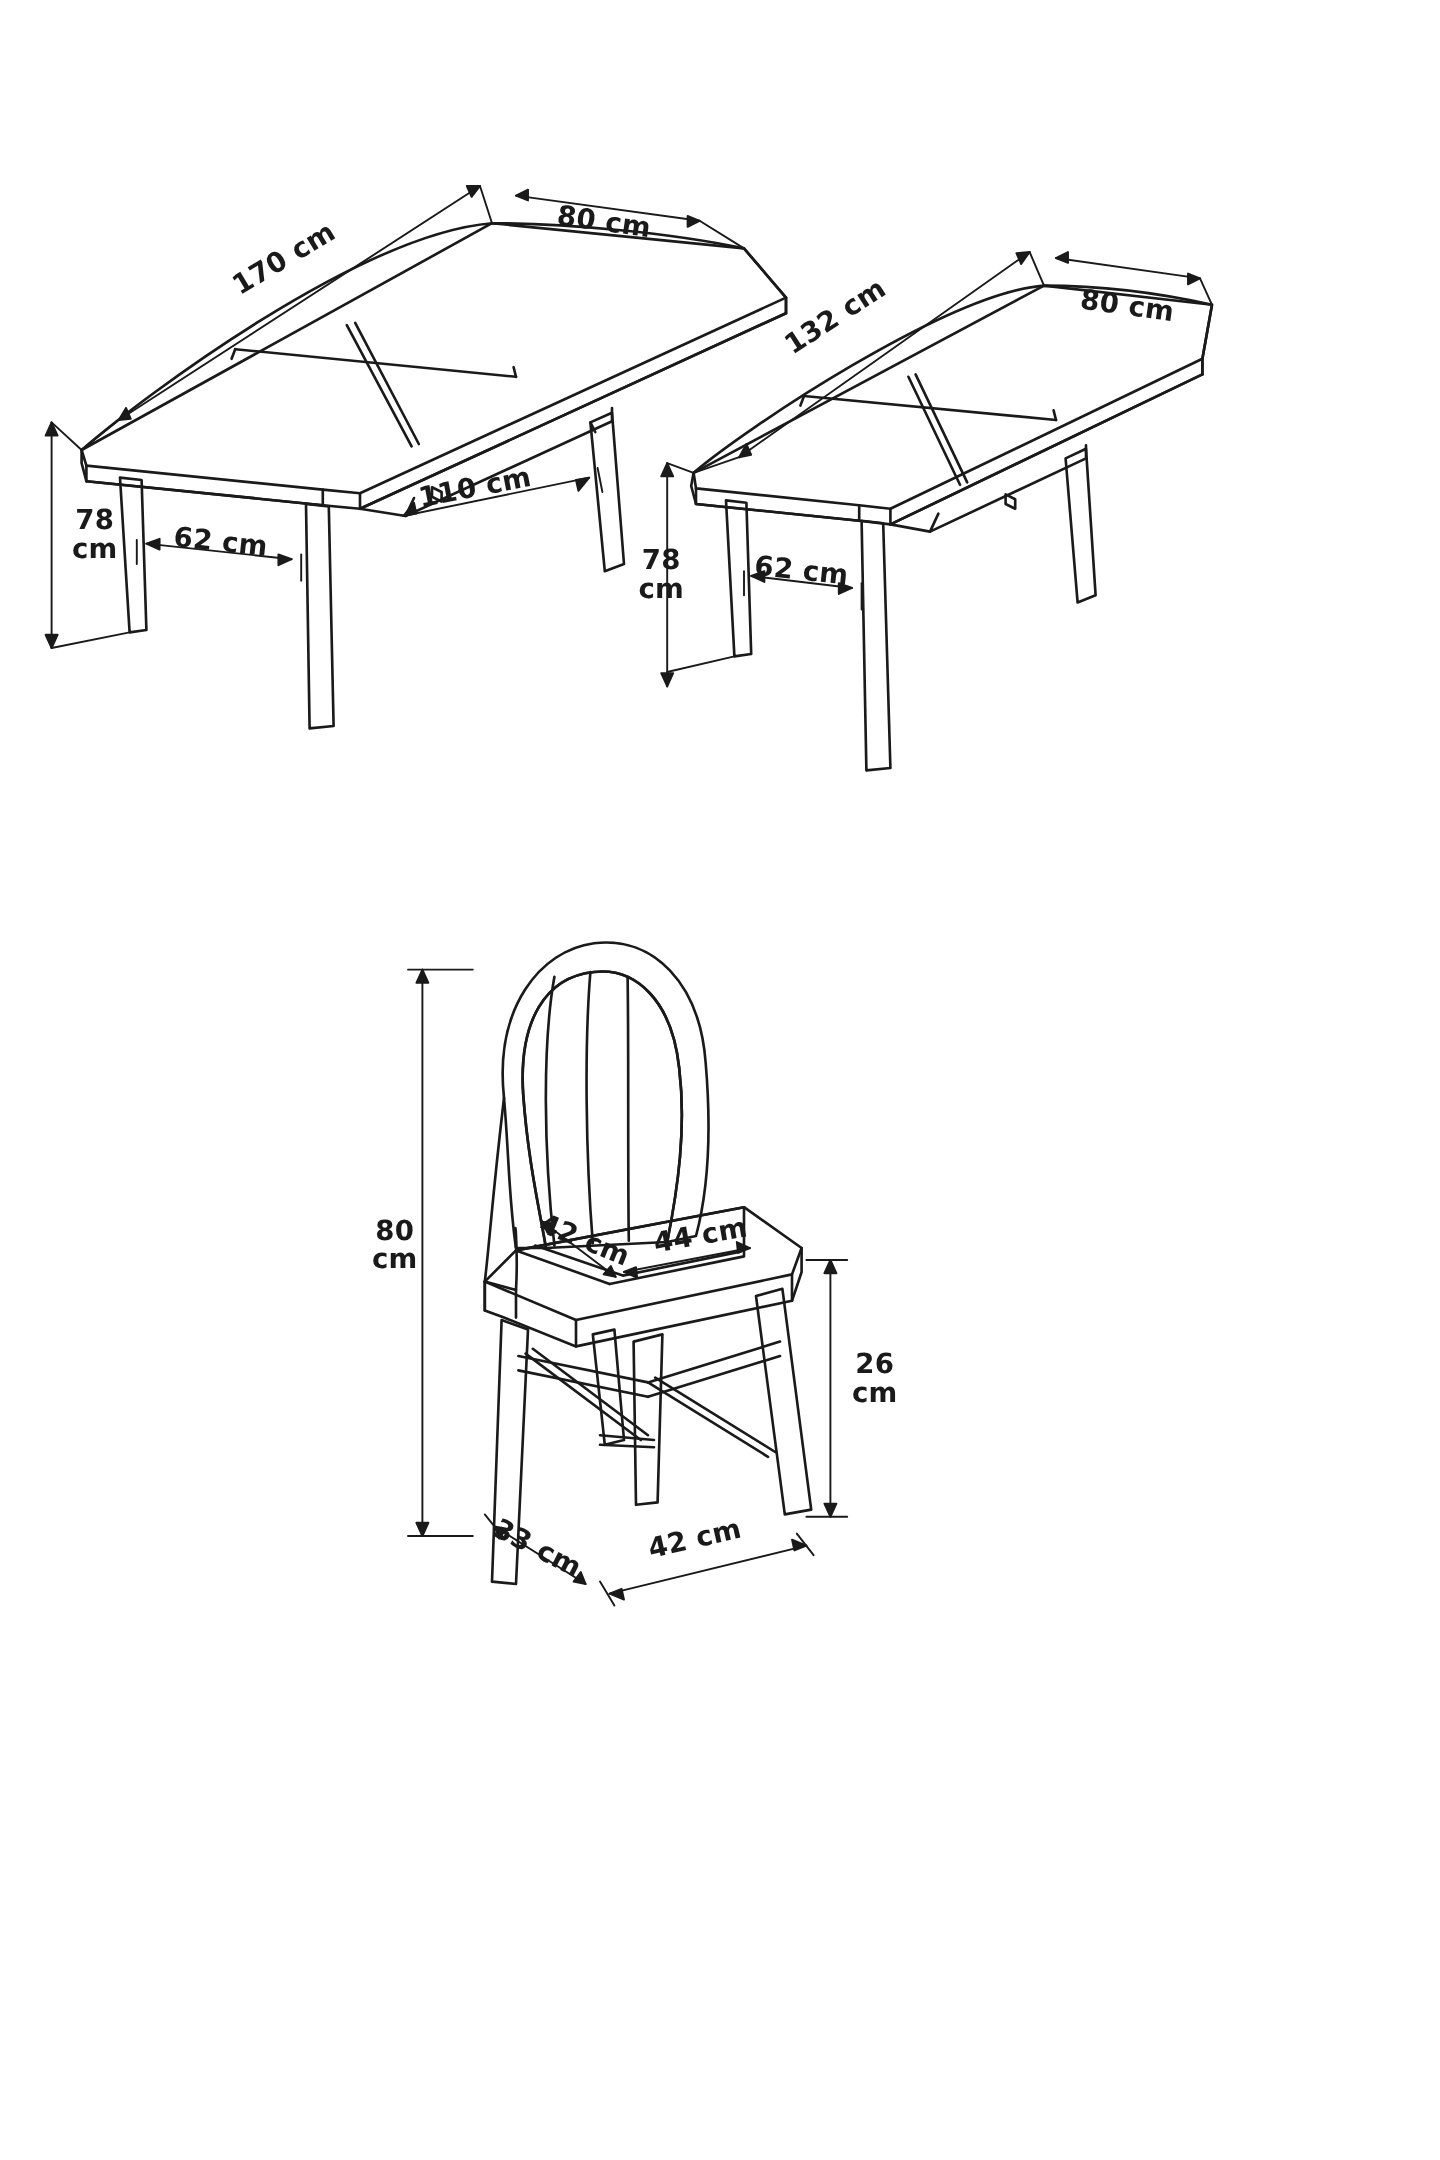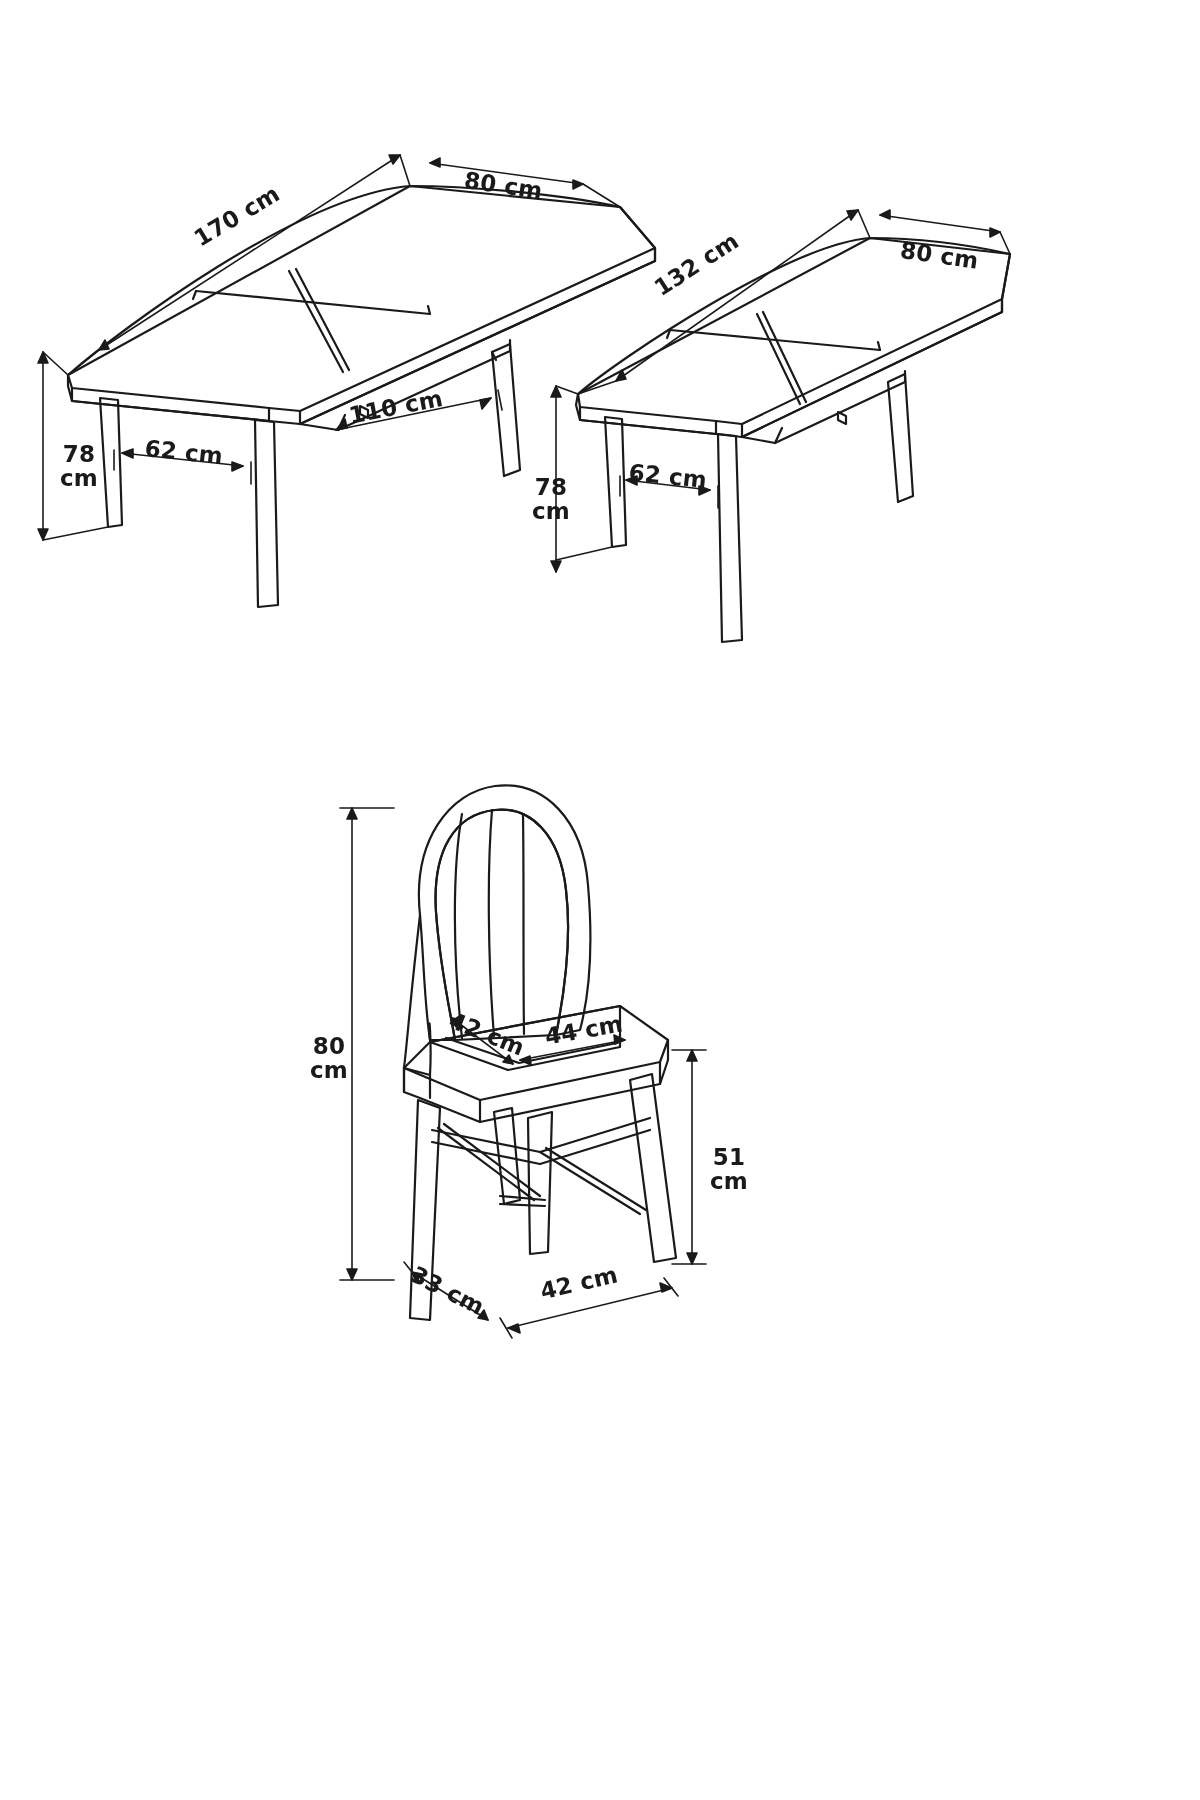--- a/index.html
+++ b/index.html
@@ -30,21 +30,21 @@
   .dim-label {
     position: absolute;
     font-family: "DejaVu Sans", sans-serif;
     font-weight: bold;
     color: #1a1a1a;
     font-size: 23px;
     line-height: 1.05;
     white-space: pre-line;
     letter-spacing: 0.2px;
   }
-  .ctr { text-align: center; margin-top: 20px; }
+  .ctr { text-align: center; }
 </style>
 </head>
 <body>
 
 <div id="stage">
 
   <svg class="diagram" viewBox="0 0 1200 1800">
     <g fill="none" stroke="#1a1a1a" stroke-width="2.2" stroke-linejoin="round" stroke-linecap="round">
 
       <g>
@@ -258,20 +258,20 @@
 
   <div class="dim-label" style="left:630px; top:460px; transform: rotate(6deg); transform-origin: left top;">62 cm</div>
 
   <div class="dim-label ctr" style="left:306px; top:1014px; width:46px;">80
 cm</div>
 
   <div class="dim-label" style="left:455px; top:1008px; transform: rotate(22deg); transform-origin: left top;">42 cm</div>
 
   <div class="dim-label" style="left:543px; top:1025px; transform: rotate(-10deg); transform-origin: left top;">44 cm</div>
 
-  <div class="dim-label ctr" style="left:706px; top:1125px; width:46px;">51
+  <div class="dim-label ctr" style="left:706px; top:1125px; width:46px;">26
 cm</div>
 
   <div class="dim-label" style="left:418px; top:1262px; transform: rotate(27deg); transform-origin: left top;">33 cm</div>
 
   <div class="dim-label" style="left:538px; top:1280px; transform: rotate(-13deg); transform-origin: left top;">42 cm</div>
 
 </div>
 
 </body></html>

